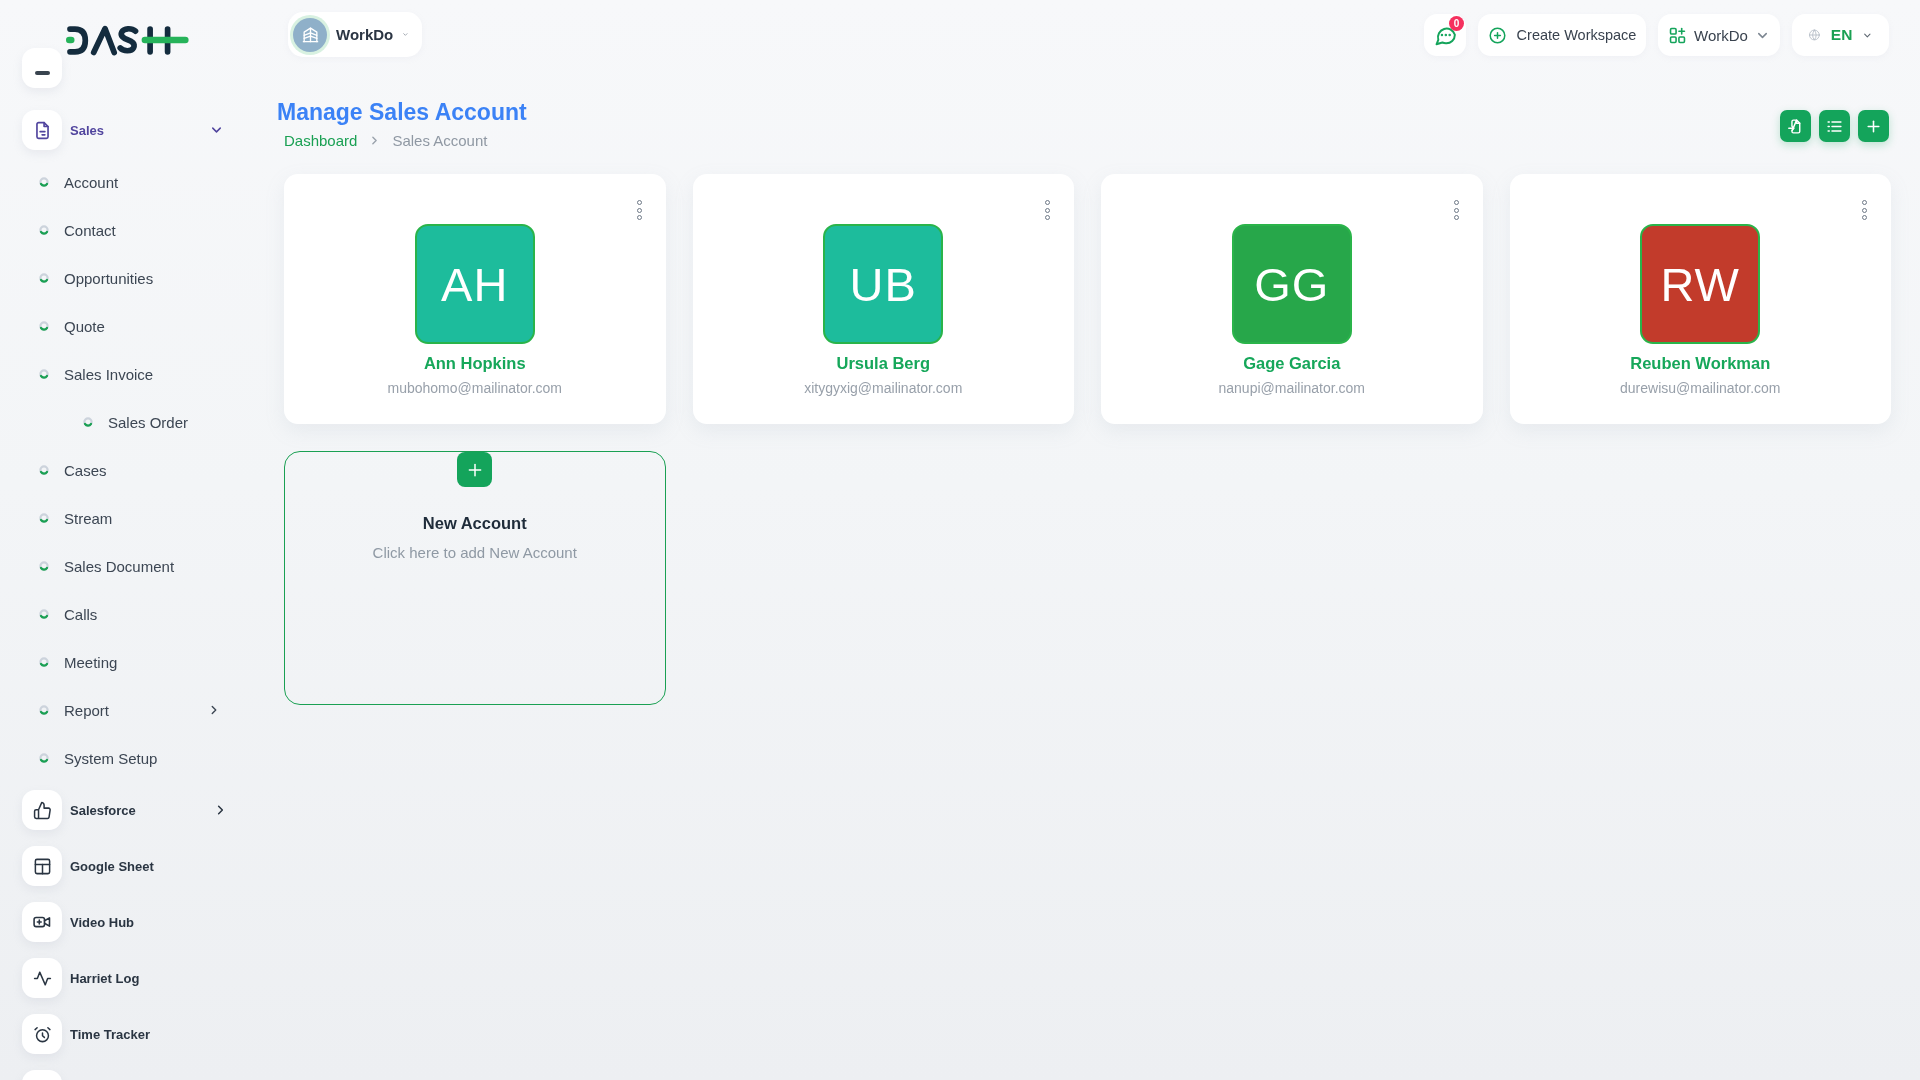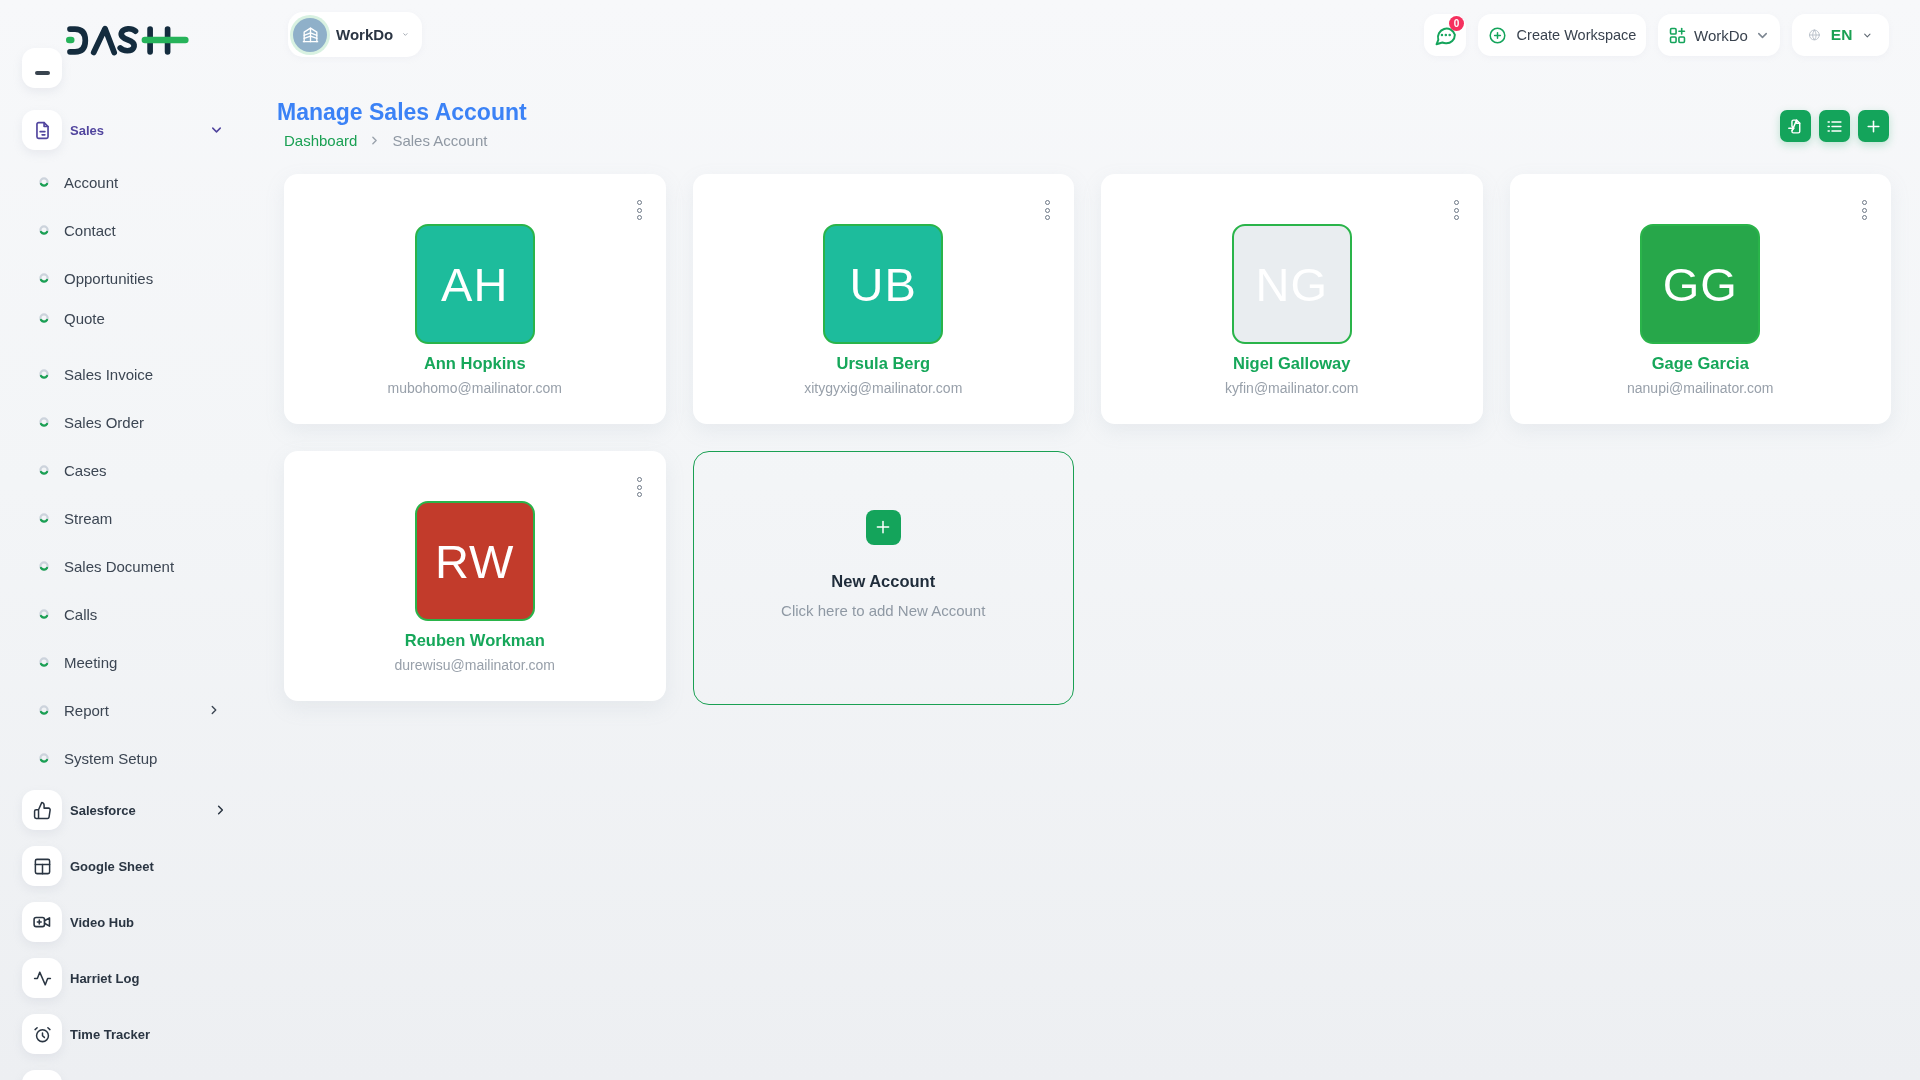--- a/index.html
+++ b/index.html
@@ -98,21 +98,21 @@
     margin-top:50px; width:120px; height:120px; border-radius:13px;
     border:2px solid #2ab44a; display:flex; align-items:center; justify-content:center;
     color:#fff; font-size:47px; font-weight:400; letter-spacing:1px;
     font-family:"Liberation Sans","DejaVu Sans",sans-serif;
   }
   .acc-name { margin-top:10px; font-size:16.5px; font-weight:700; color:#16a75a; cursor:pointer; }
   .acc-email { margin-top:7px; font-size:14px; color:#98a0aa; }
 
   .card.new {
     background:transparent; border:1px solid #1aa053; box-shadow:none; border-radius:16px;
-    height:254px; justify-content:center; padding-bottom:28px; cursor:pointer;
+    height:254px; padding-bottom:28px; cursor:pointer;
   }
   .new-plus-btn {
     width:35px; height:35px; border:none; border-radius:8px; background:#14a45b;
     display:flex; align-items:center; justify-content:center; cursor:pointer;
   }
   .new-title { margin-top:27px; font-size:16.5px; font-weight:700; color:#1f2c3a; }
   .new-sub { margin-top:11px; font-size:15px; color:#8f99a4; }
 </style>
 </head>
 <body>
@@ -160,39 +160,39 @@
   </div>
   <div class="side-sub" style="top:266px;">
     <span class="bullet">
         <svg width="10" height="10" viewBox="0 0 10 10">
           <circle cx="5" cy="5" r="3.6" fill="none" stroke="#ccd3dc" stroke-width="2.2"></circle>
           <circle cx="5" cy="5" r="3.6" fill="none" stroke="#1aa053" stroke-width="2.2" stroke-dasharray="7 15.6" stroke-dashoffset="-2" stroke-linecap="round"></circle>
         </svg>
       </span>
     <span class="label">Opportunities</span>
   </div>
-  <div class="side-sub" style="top:306px;">
+  <div class="side-sub" style="top:314px;">
     <span class="bullet">
         <svg width="10" height="10" viewBox="0 0 10 10">
           <circle cx="5" cy="5" r="3.6" fill="none" stroke="#ccd3dc" stroke-width="2.2"></circle>
           <circle cx="5" cy="5" r="3.6" fill="none" stroke="#1aa053" stroke-width="2.2" stroke-dasharray="7 15.6" stroke-dashoffset="-2" stroke-linecap="round"></circle>
         </svg>
       </span>
     <span class="label">Quote</span>
   </div>
   <div class="side-sub" style="top:362px;">
     <span class="bullet">
         <svg width="10" height="10" viewBox="0 0 10 10">
           <circle cx="5" cy="5" r="3.6" fill="none" stroke="#ccd3dc" stroke-width="2.2"></circle>
           <circle cx="5" cy="5" r="3.6" fill="none" stroke="#1aa053" stroke-width="2.2" stroke-dasharray="7 15.6" stroke-dashoffset="-2" stroke-linecap="round"></circle>
         </svg>
       </span>
     <span class="label">Sales Invoice</span>
   </div>
-  <div class="side-sub" style="top:410px;">
+  <div class="side-sub" style="top:410px;margin-left:44px;">
     <span class="bullet">
         <svg width="10" height="10" viewBox="0 0 10 10">
           <circle cx="5" cy="5" r="3.6" fill="none" stroke="#ccd3dc" stroke-width="2.2"></circle>
           <circle cx="5" cy="5" r="3.6" fill="none" stroke="#1aa053" stroke-width="2.2" stroke-dasharray="7 15.6" stroke-dashoffset="-2" stroke-linecap="round"></circle>
         </svg>
       </span>
     <span class="label">Sales Order</span>
   </div>
   <div class="side-sub" style="top:458px;">
     <span class="bullet">
@@ -451,30 +451,20 @@
     <span class="more">
         <i></i>
         <i></i>
         <i></i>
       </span>
     <div class="avatar" style="background: rgb(29, 188, 156); color: rgb(255, 255, 255);">UB</div>
     <div class="acc-name">Ursula Berg</div>
     <div class="acc-email">xitygyxig@mailinator.com</div>
   </div>
 
-  <div class="card">
-    <span class="more">
-        <i></i>
-        <i></i>
-        <i></i>
-      </span>
-    <div class="avatar" style="background: rgb(233, 237, 240); color: rgb(255, 255, 255);">NG</div>
-    <div class="acc-name">Nigel Galloway</div>
-    <div class="acc-email">kyfin@mailinator.com</div>
-  </div>
 
   <div class="card">
     <span class="more">
         <i></i>
         <i></i>
         <i></i>
       </span>
     <div class="avatar" style="background: rgb(39, 167, 74); color: rgb(255, 255, 255);">GG</div>
     <div class="acc-name">Gage Garcia</div>
     <div class="acc-email">nanupi@mailinator.com</div>

